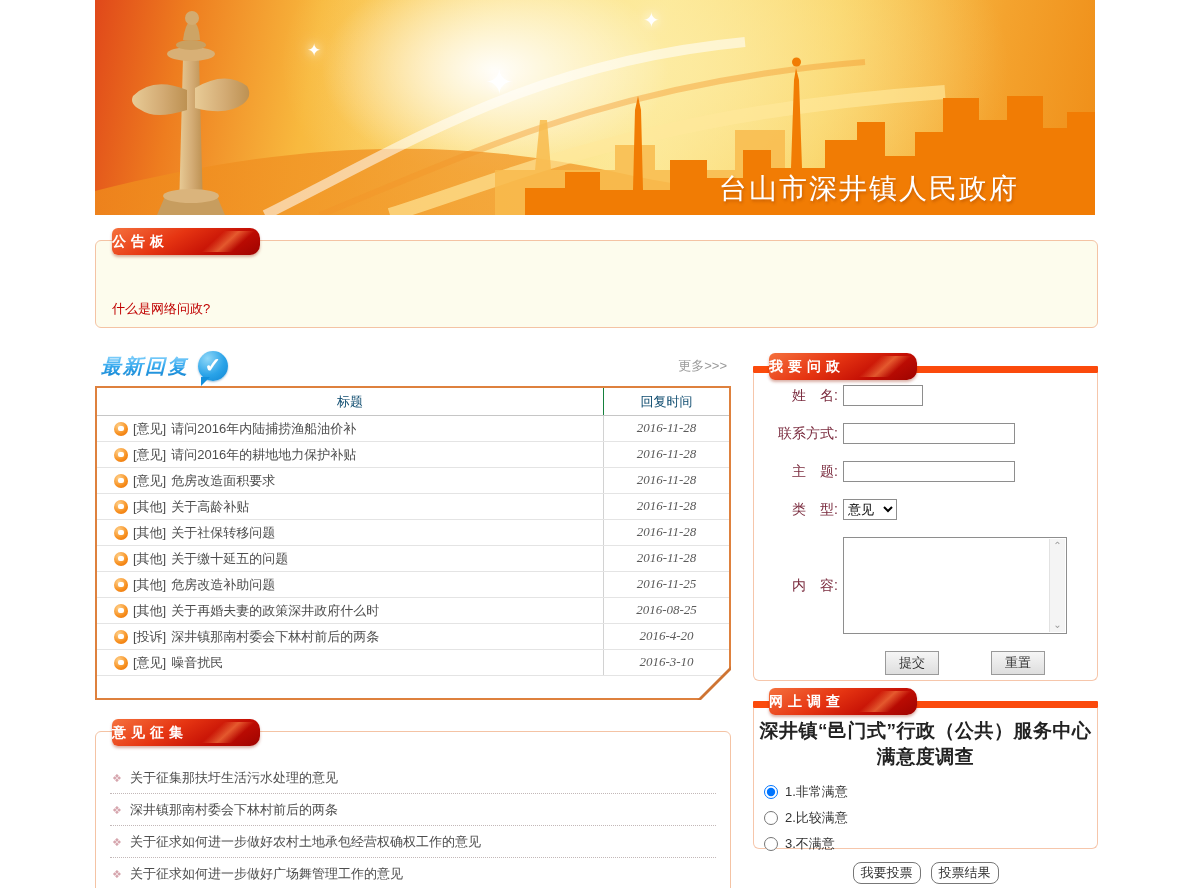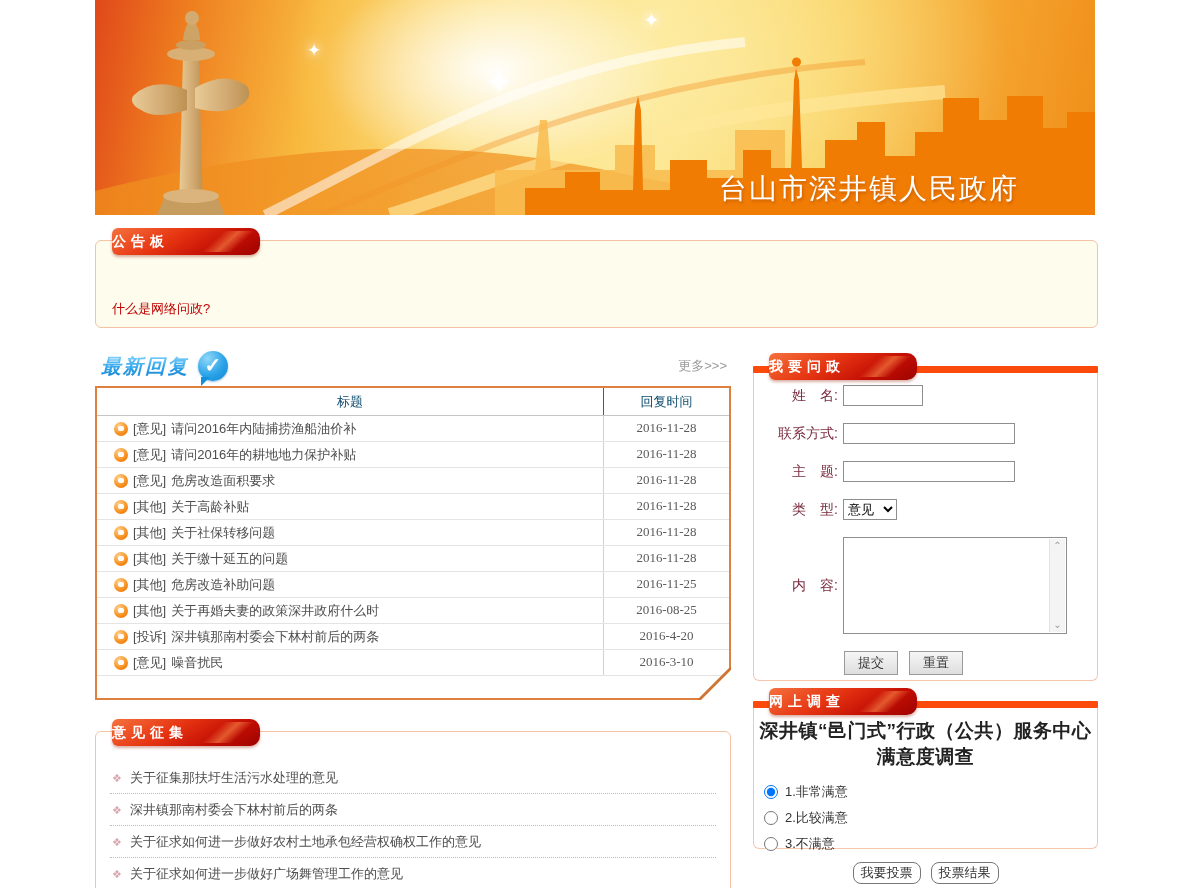--- a/index.html
+++ b/index.html
@@ -89,21 +89,21 @@
 
   
   .replies-table { position:relative; border:2px solid #de813e; background:#fff; }
   .trow, .thead { display:flex; align-items:stretch; }
   .thead { height:28px; border-bottom:1px solid #c6c6c6; }
   .thead .hc { display:flex; align-items:center; justify-content:center; color:#0c4a6e; font-size:13px; }
   .hc-title { width:506px; }
   .hc-date  { width:126px; border-left:1px solid #15803d; }
   .trow { height:26px; border-bottom:1px solid #e4e4e4; }
   .tcell-title { width:506px; display:flex; align-items:center; gap:5px; padding-left:17px; color:#4d4d4d; font-size:13px; overflow:hidden; white-space:nowrap; }
-  .tcell-date  { width:126px; border-left:1px solid #d2d2d2; text-align:center; color:#5a5a5a; font-size:13px; line-height:24px; font-family:"Liberation Serif", serif; }
+  .tcell-date  { width:126px; border-left:1px solid #d2d2d2; text-align:center; color:#5a5a5a; font-size:13px; line-height:24px; font-family:"Liberation Serif", serif;font-style:italic; }
   .row-icon {
     flex:0 0 14px; width:14px; height:14px; border-radius:50%; position:relative;
     background:radial-gradient(circle at 35% 28%, #ffd08a, #f78f1e 60%, #e86a00);
   }
   .row-icon::after {
     content:""; position:absolute; left:4px; top:4px; width:6px; height:5px;
     background:#fff; border-radius:2px;
   }
   .table-filler { height:22px; }
   .fold { position:absolute; right:-2px; bottom:-2px; width:0; height:0;
@@ -137,20 +137,21 @@
   .fake-scroll {
     position:absolute; right:2px; top:2px; width:16px; height:93px; background:#f4f4f4;
     display:flex; flex-direction:column; justify-content:space-between; align-items:center;
     color:#9a9a9a; font-size:10px; line-height:14px; border-left:1px solid #e2e2e2;
   }
   .btn-row { margin-left:90px; margin-top:-4px; display:flex; gap:11px; }
   .gbtn {
     font-size:13px; color:#333; padding:2px 13px; border:1px solid #9a9a9a;
     background:linear-gradient(180deg,#f6f6f6,#dedede); border-radius:0; cursor:pointer;
     font-family:"Liberation Sans", sans-serif;
+    margin-left:41px;
   }
 
   
   .survey-box { height:141px; padding-top:10px; }
   .survey-q { text-align:center; font-weight:bold; font-size:19px; color:#222; letter-spacing:.5px; }
   .survey-opts { margin:9px 0 0 10px; }
   .survey-opt { display:flex; align-items:center; height:26px; font-size:13px; color:#333; cursor:pointer; }
   .survey-opt input { margin:0 7px 0 0; width:14px; height:14px; }
   .vote-row { display:flex; justify-content:center; gap:10px; margin-top:5px; }
   .vbtn {

